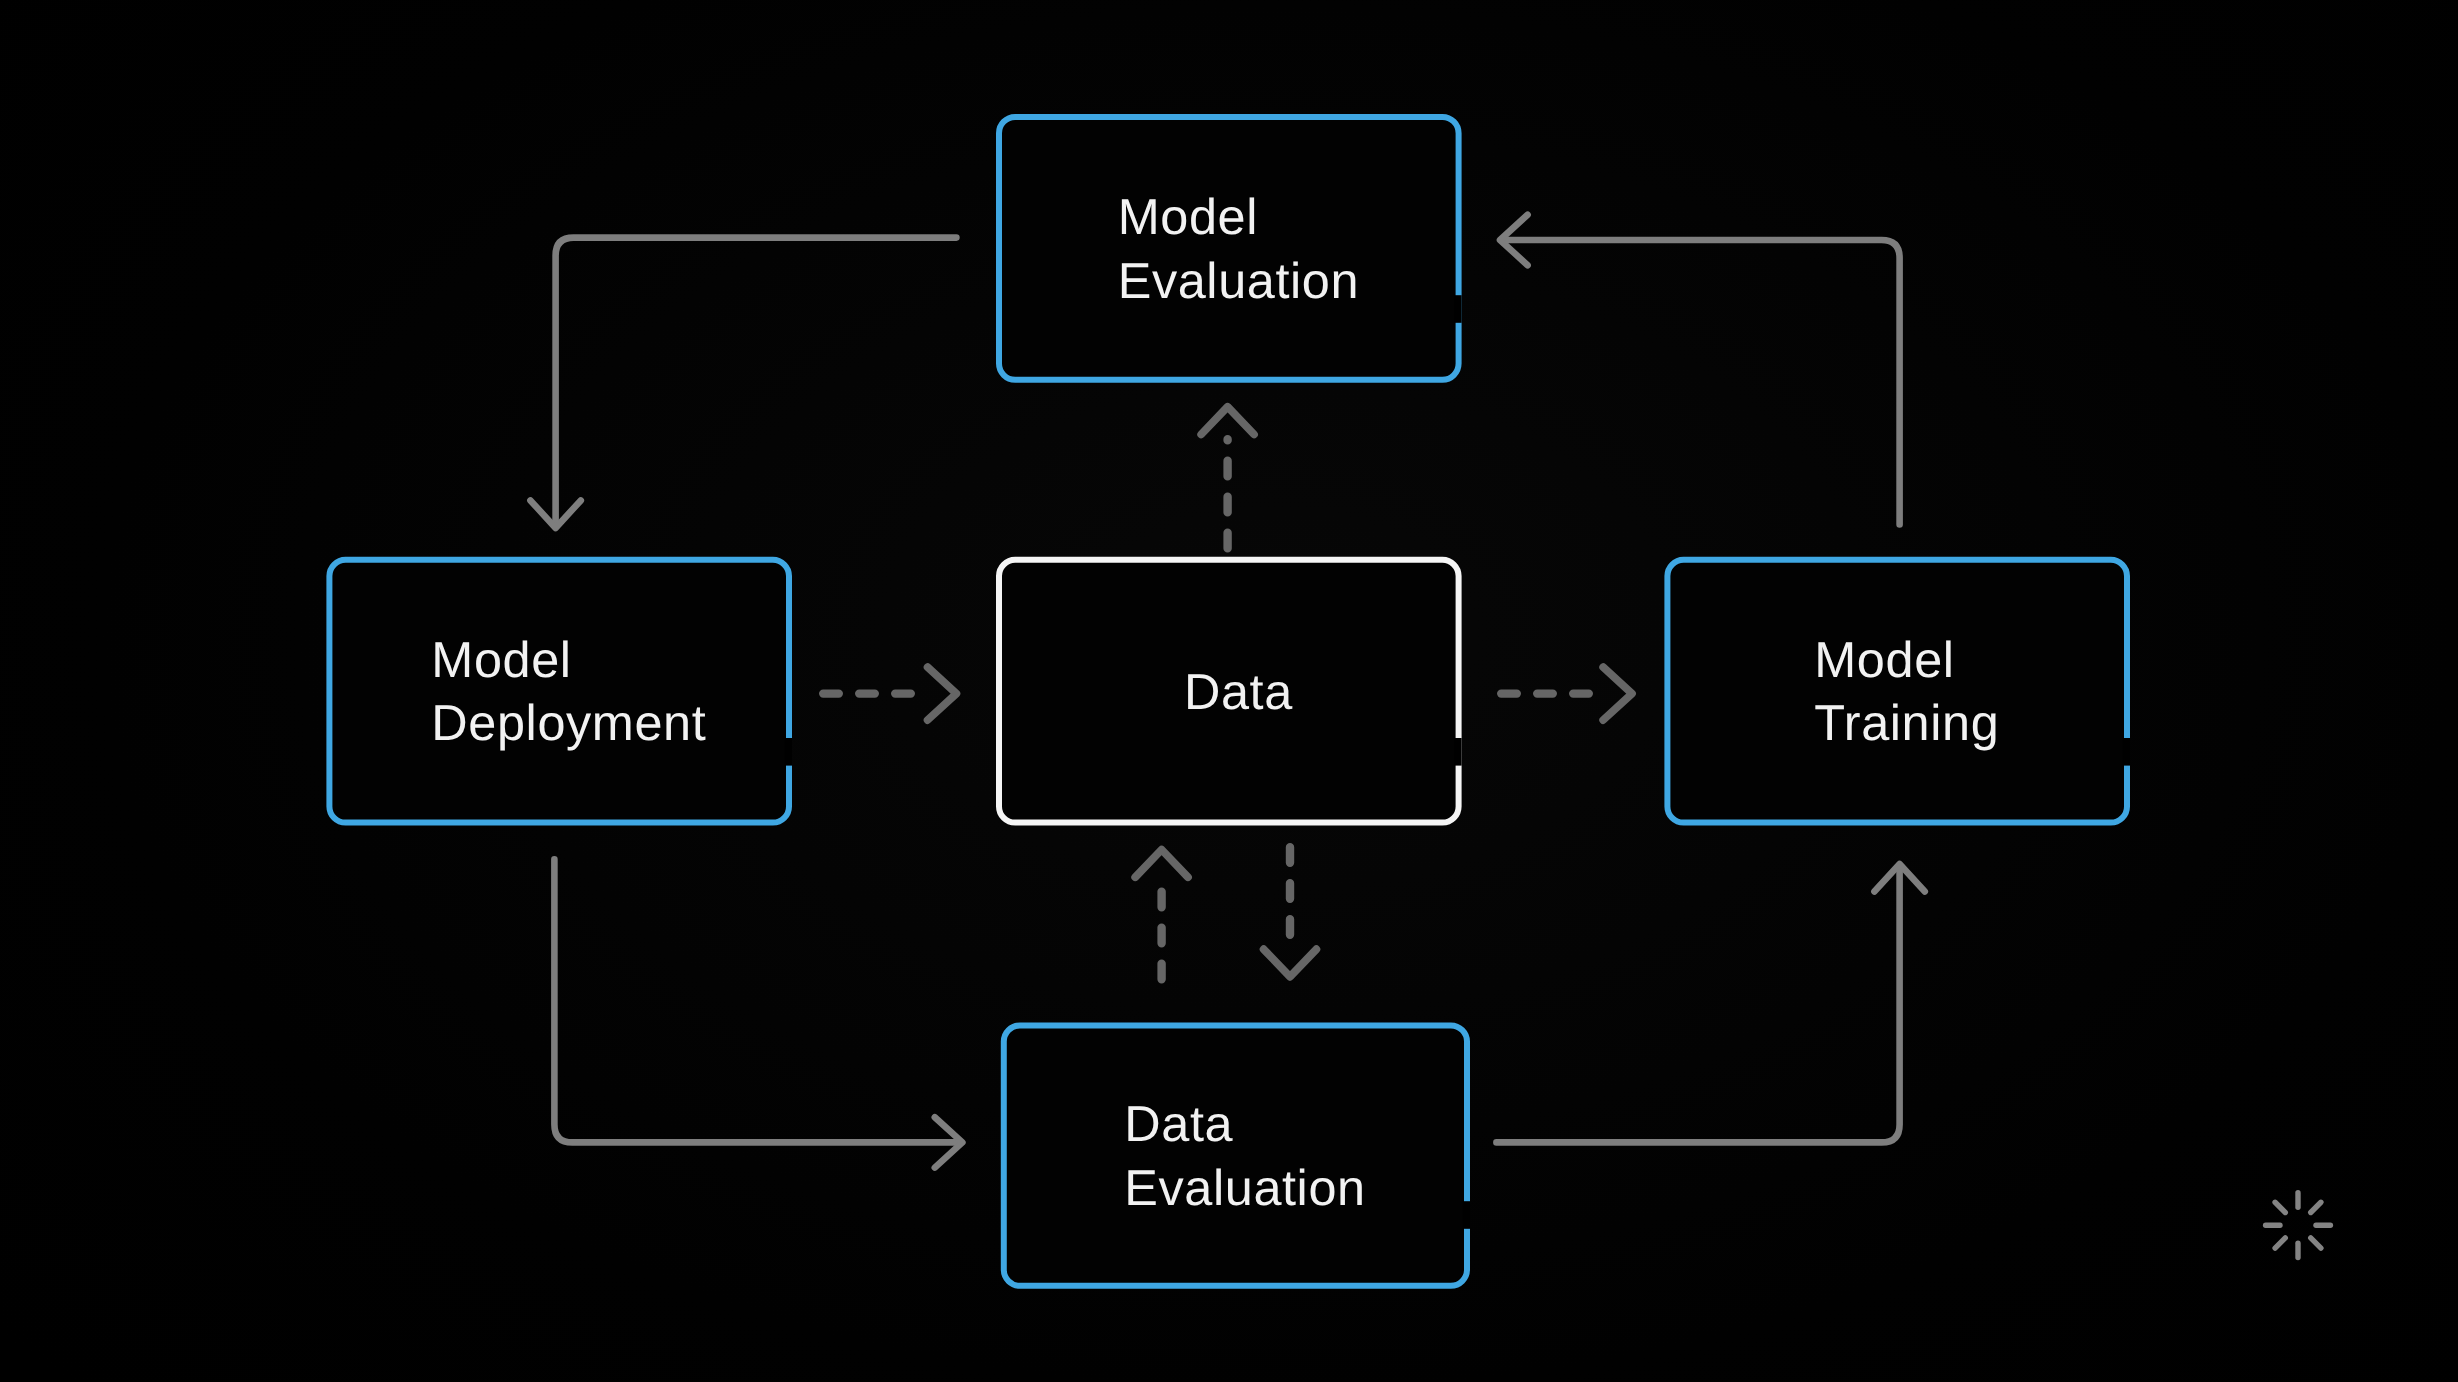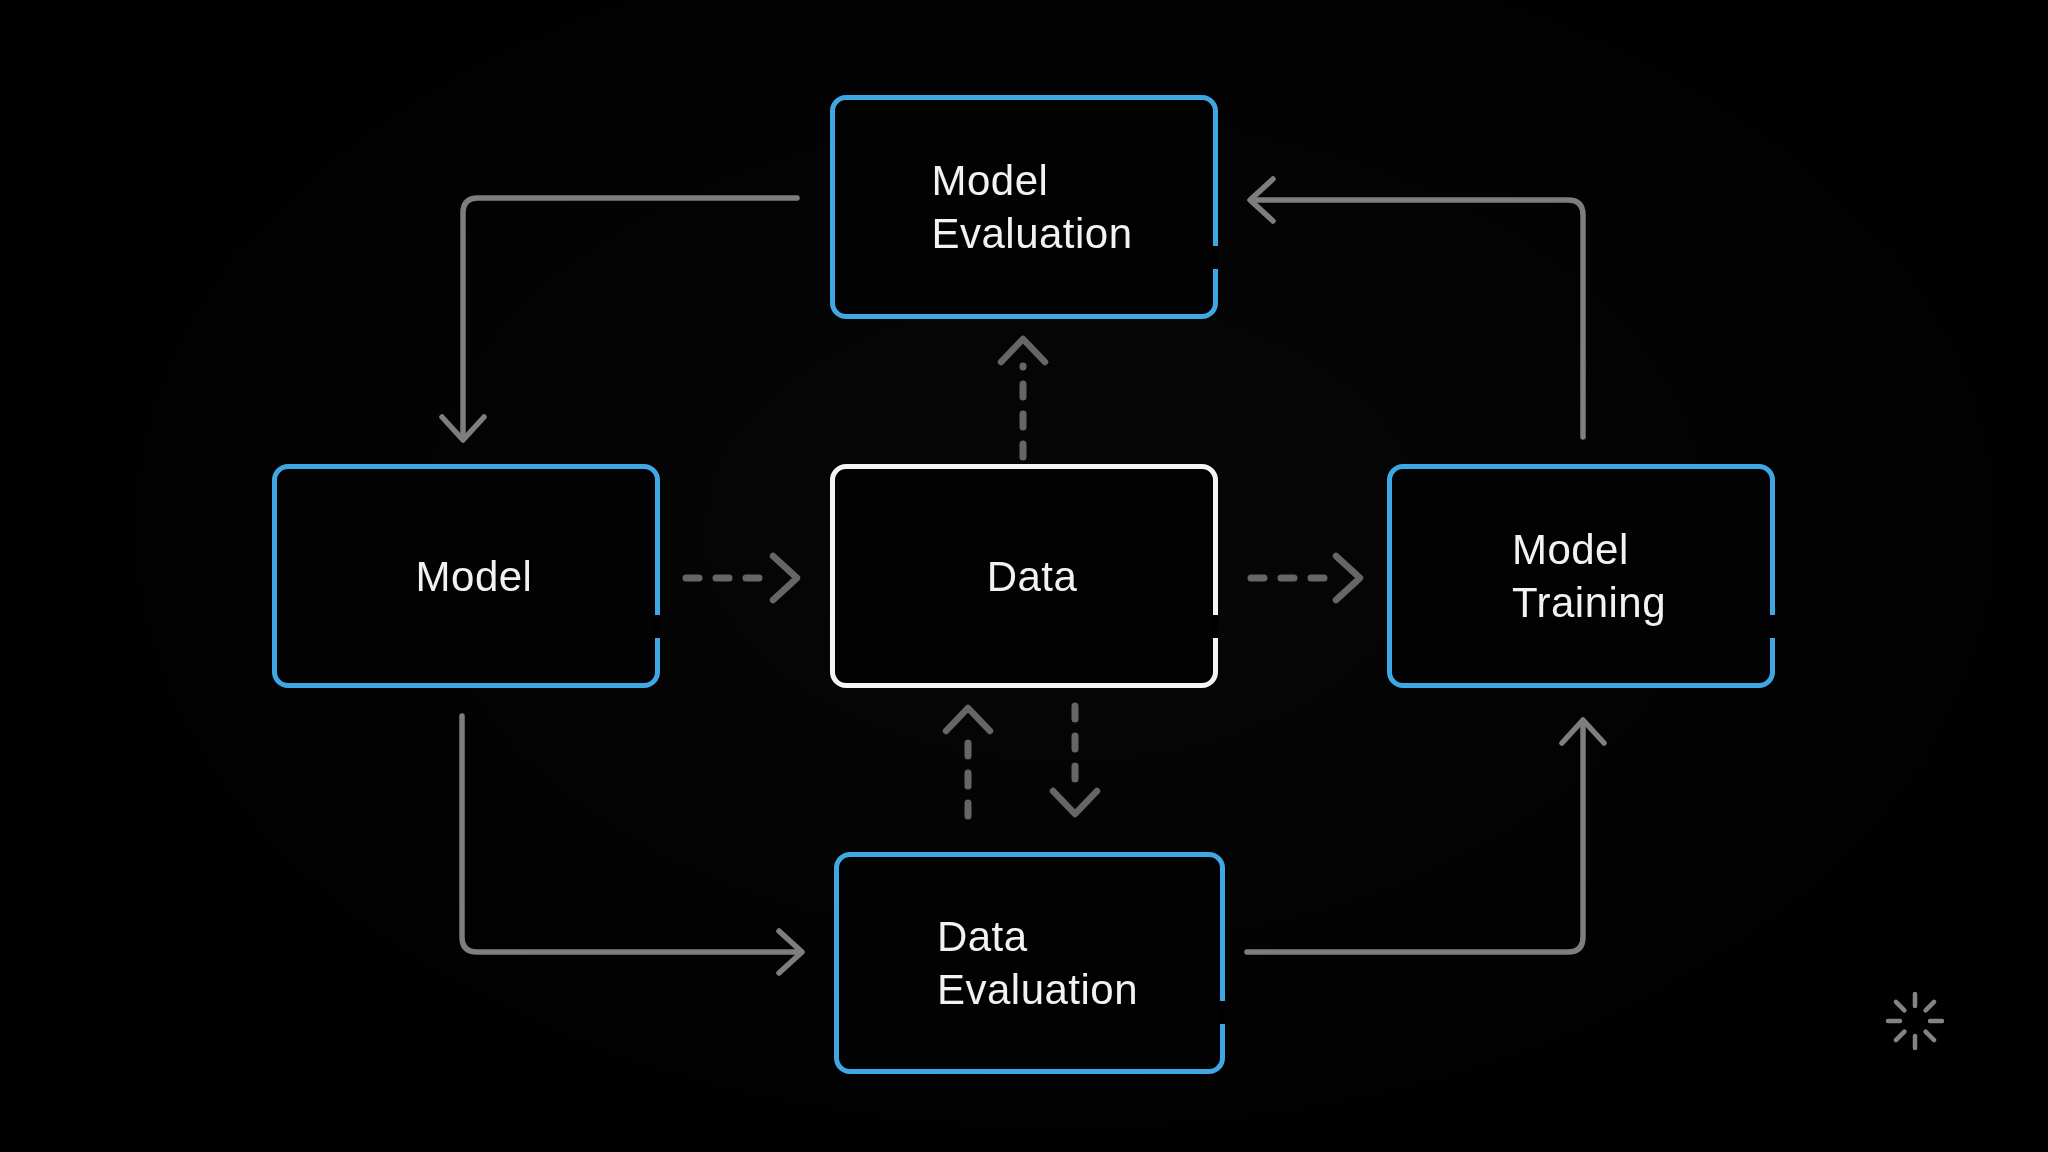--- a/index.html
+++ b/index.html
@@ -109,20 +109,21 @@
   <div class="node n-eval" style="border-color: rgb(63, 167, 227);">
     <div class="label">
       <span>Model</span>
       <span>Evaluation</span>
     </div>
   </div>
 
   <div class="node n-deploy" style="border-color: rgb(63, 167, 227);">
     <div class="label">
       <span>Model</span>
+      <span>Deployment</span>
     </div>
   </div>
 
   <div class="node n-data" style="border-color: rgb(245, 245, 245);">
     <div class="label">
       <span>Data</span>
     </div>
   </div>
 
   <div class="node n-train" style="border-color: rgb(63, 167, 227);">

